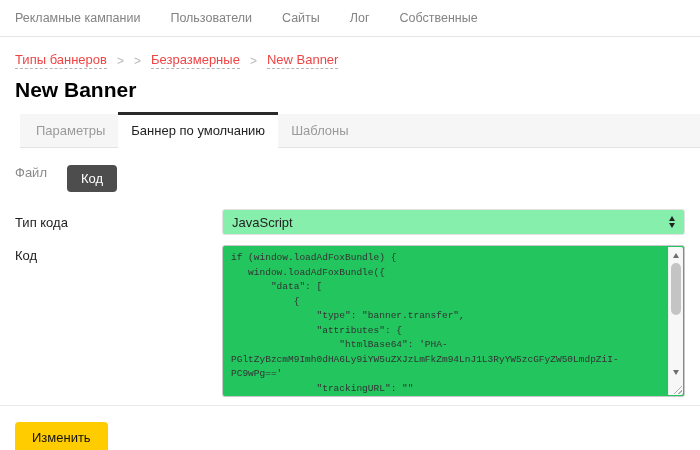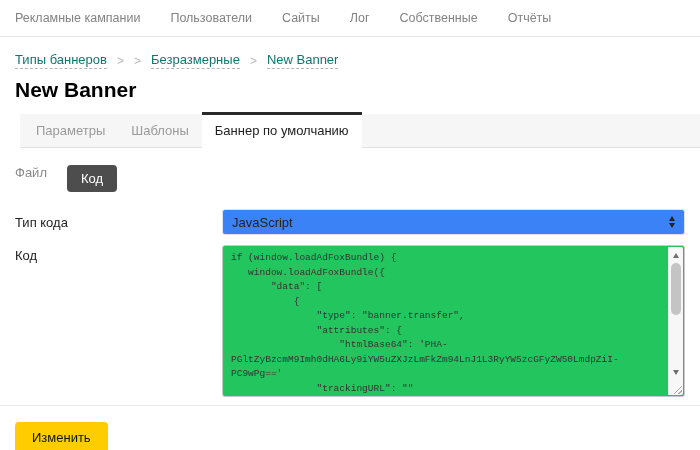--- a/index.html
+++ b/index.html
@@ -7,40 +7,40 @@
 
   
   .topnav { display:flex; align-items:center; gap:30px; height:37px; padding:0 0 0 15px; border-bottom:1px solid #e6e6e6; }
   .nav-item { position:relative; font-size:12.5px; color:#838383; text-decoration:none; cursor:pointer; height:100%; display:flex; align-items:center; }
   .nav-item.active { color:#1c1c1c; }
   .nav-item.active::after { content:""; position:absolute; left:0; right:0; bottom:4px; height:2px; background:#e00000; }
 
   
   .content { padding:0 15px; }
   .breadcrumb { display:flex; align-items:center; gap:10px; margin-top:15px; }
-  .crumb { font-size:13px; color:#0f766e; text-decoration:none; border-bottom:1px dashed #b5b5b5; padding-bottom:1px; cursor:pointer; }
+  .crumb { font-size:13px; color:#ef4444; text-decoration:none; border-bottom:1px dashed #b5b5b5; padding-bottom:1px; cursor:pointer; }
   .crumb-sep { font-size:12px; color:#b8b8b8; }
   h1.page-title { margin-top:9px; font-size:21px; font-weight:bold; color:#000; }
 
   
   .tabbar { display:flex; align-items:flex-start; height:34px; background:#f6f6f6; border-bottom:1px solid #e2e2e2; margin-top:12px; padding-left:3px;margin-left:20px; }
   .tab { font-size:13px; color:#9a9a9a; padding:0 13px; line-height:33px; height:34px; cursor:pointer; }
   .tab.active { background:#fff; color:#222; border-top:3px solid #2a2a2a; margin-top:-2px; height:37px; line-height:32px; position:relative; z-index:1; }
 
   
   .form { padding:0 15px; }
   .toggle-row { margin-top:17px; display:flex; align-items:flex-start; }
   .toggle-file { font-size:13px; color:#8a8a8a; cursor:pointer; }
   .toggle-code { margin-left:20px; background:#4d4d4d; color:#fff; font-size:13px; border:none; border-radius:4px; padding:6px 14px; cursor:pointer; }
 
   .field-row { display:flex; margin-top:17px;gap:22px; }
   .field-label { width:185px; font-size:13px; color:#222; padding-top:6px; }
   .field-label.top { padding-top:3px; }
 
-  .select-box { flex:1; height:26px; background:#3b82f6; border:1px solid #e2e2e2; border-radius:3px; display:flex; align-items:center; justify-content:space-between; padding:0 9px; cursor:pointer; }
+  .select-box { flex:1; height:26px; background:#86efac; border:1px solid #e2e2e2; border-radius:3px; display:flex; align-items:center; justify-content:space-between; padding:0 9px; cursor:pointer; }
   .select-value { font-size:13px; color:#222; }
   .spinner { display:flex; flex-direction:column; align-items:center; }
   .spin-up { width:0; height:0; border-left:3.5px solid transparent; border-right:3.5px solid transparent; border-bottom:5px solid #222; margin-bottom:2px; }
   .spin-down { width:0; height:0; border-left:3.5px solid transparent; border-right:3.5px solid transparent; border-top:5px solid #222; }
 
   .code-row { margin-top:10px; }
   .code-box { position:relative; flex:1; height:152px; background:#22c55e; border:1px solid #c8c8c8; border-radius:3px; overflow:hidden; }
   .code-box pre { font-family:"Liberation Mono", monospace; font-size:9.5px; line-height:14.5px; color:#333; padding:5px 24px 5px 8px; white-space:pre; overflow:hidden; height:100%; }
 
   
@@ -60,41 +60,40 @@
 </style>
 </head>
 <body>
 
 <div class="topnav">
   <a class="nav-item">Рекламные кампании</a>
   <a class="nav-item">Пользователи</a>
   <a class="nav-item">Сайты</a>
   <a class="nav-item">Лог</a>
   <a class="nav-item">Собственные</a>
-  <a class="nav-item">Отчёты</a>
 </div>
 
 <div class="content">
 
   <div class="breadcrumb">
     <a class="crumb">Типы баннеров</a>
     <span class="crumb-sep">&gt;</span>
     <span class="crumb-sep">&gt;</span>
     <a class="crumb">Безразмерные</a>
     <span class="crumb-sep">&gt;</span>
     <a class="crumb">New Banner</a>
   </div>
 
   <h1 class="page-title">New Banner</h1>
 </div>
 
 <div class="tabbar">
   <div class="tab">Параметры</div>
+  <div class="tab active">Баннер по умолчанию</div>
   <div class="tab">Шаблоны</div>
-  <div class="tab active">Баннер по умолчанию</div>
 </div>
 
 <div class="form">
 
   <div class="toggle-row">
     <a class="toggle-file">Файл</a>
     <button class="toggle-code">Код</button>
   </div>
 
   <div class="field-row">

